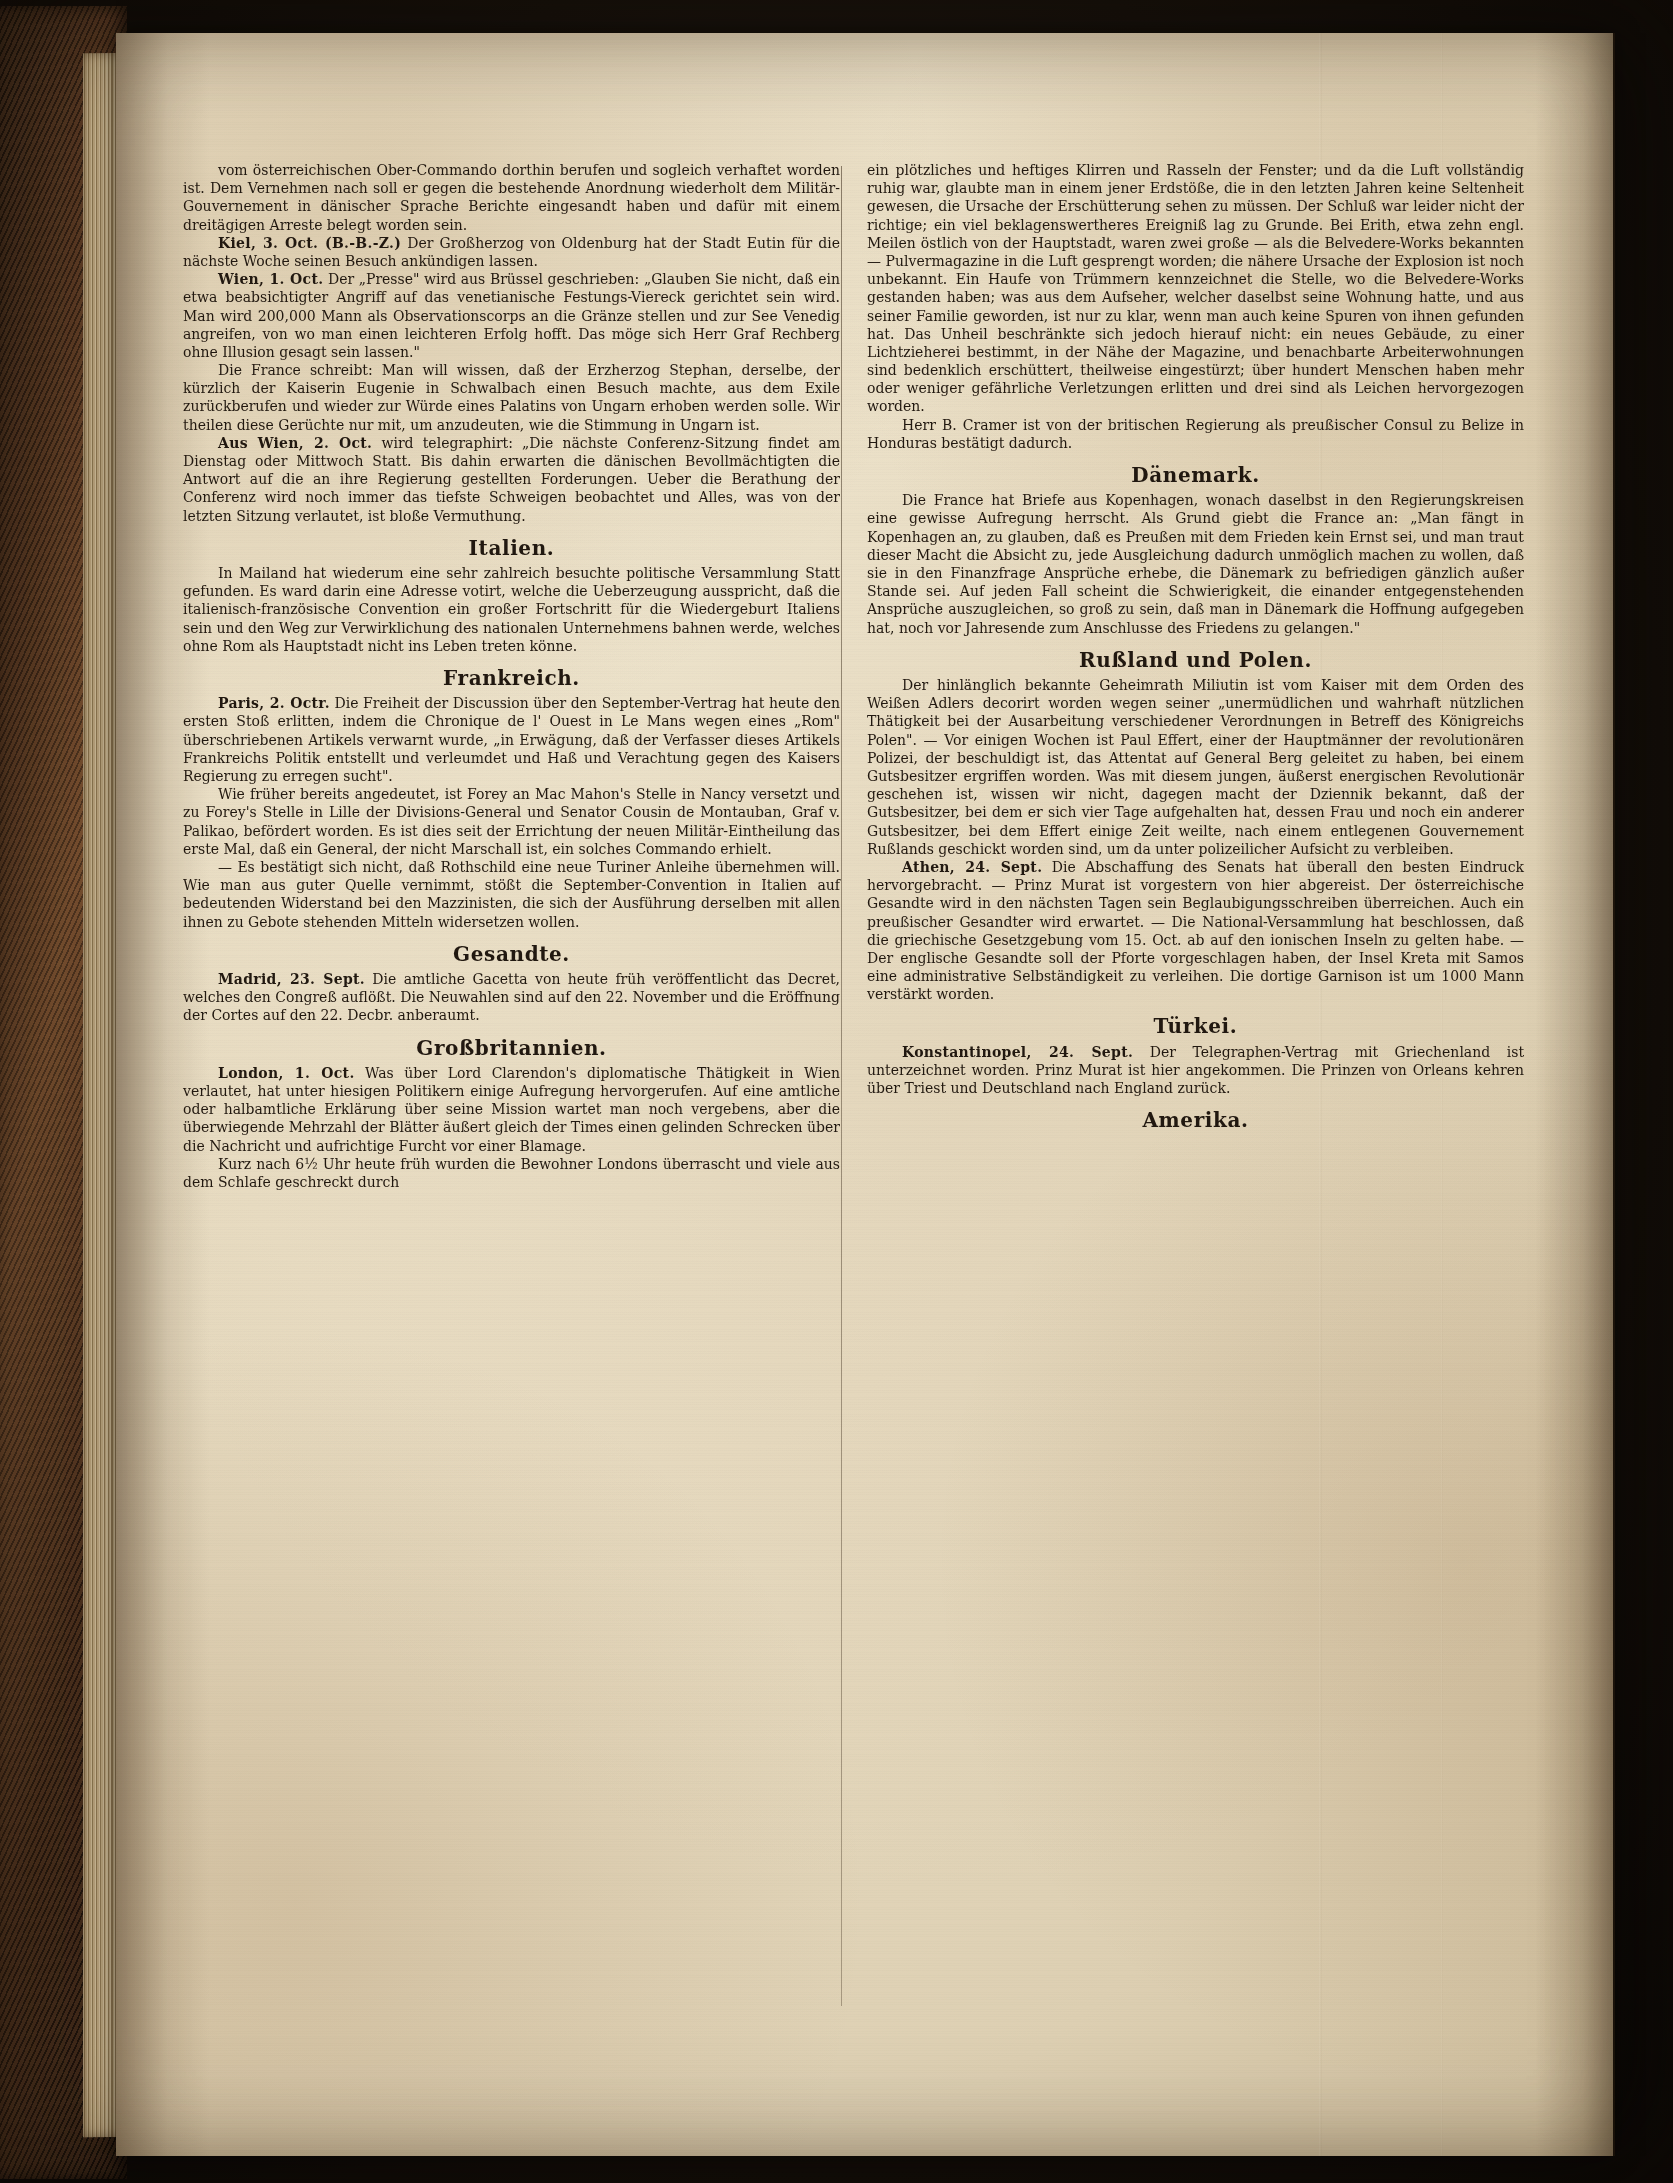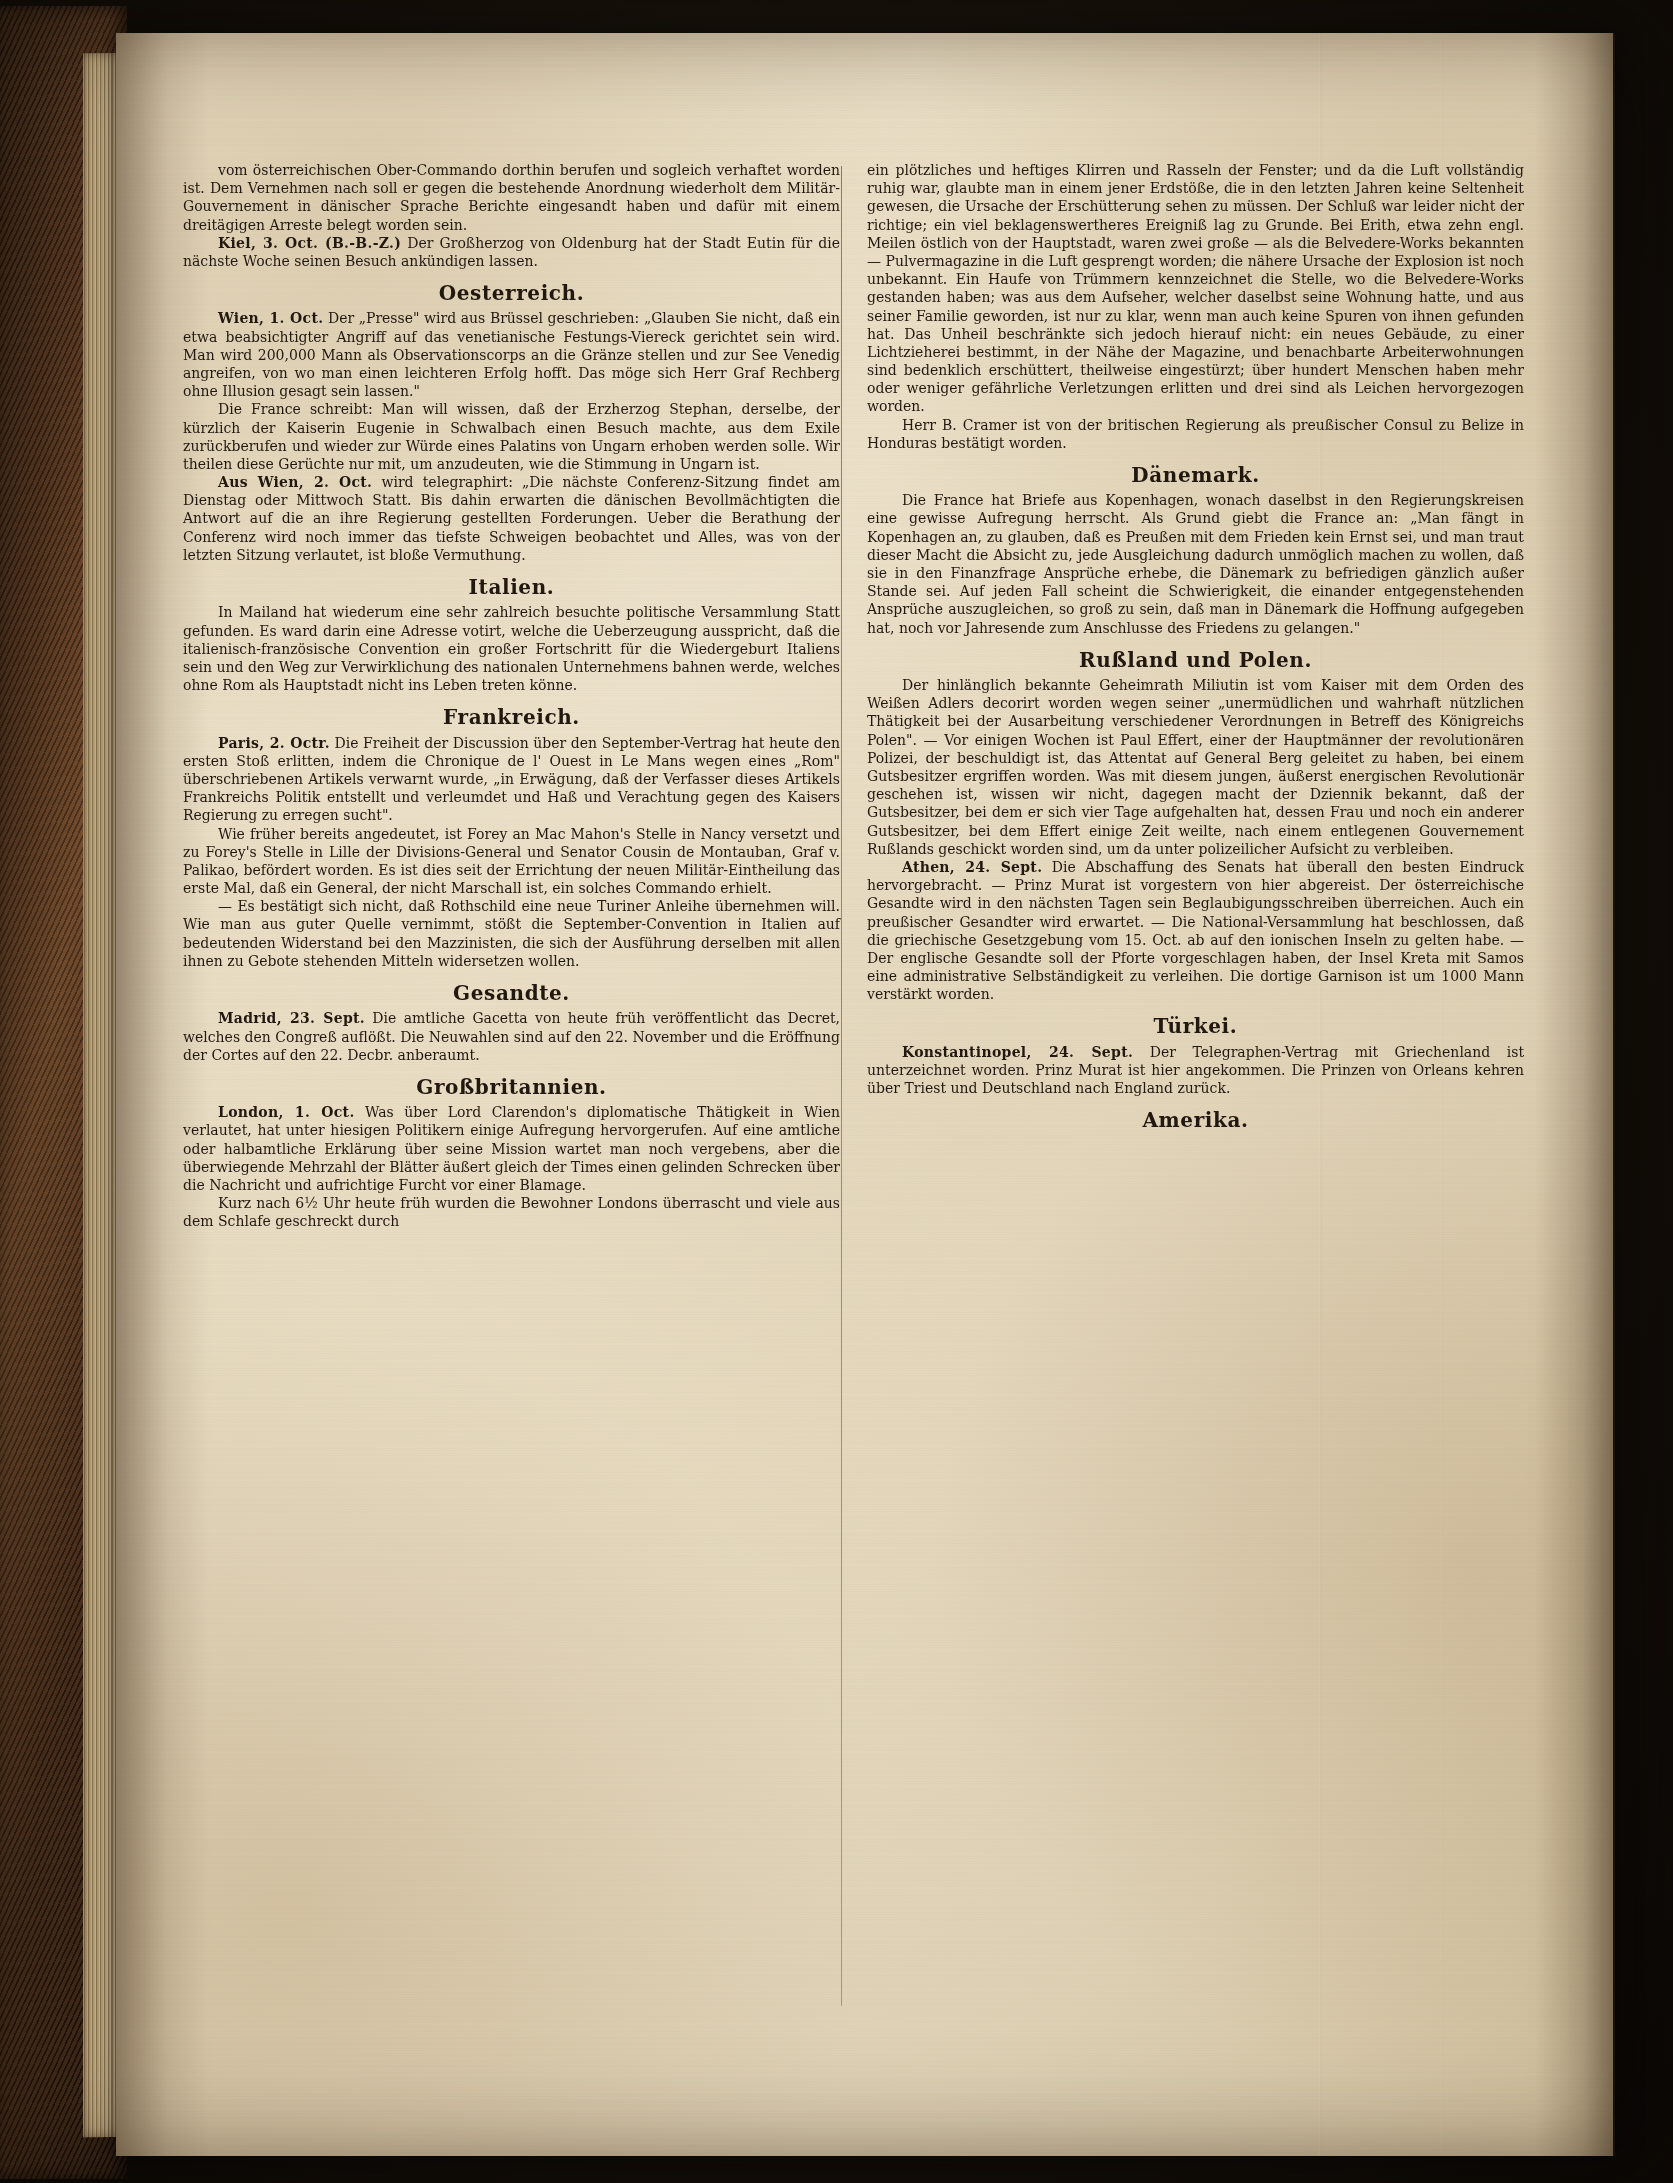--- a/index.html
+++ b/index.html
@@ -176,40 +176,39 @@
   <div class="crease" style="left:1319px; top:33px; width:2.8px; height:2123px; opacity:.35;"></div>
   <div class="crease" style="left:1441px; top:33px; width:2.2px; height:2123px; opacity:.28;"></div>
 
   <div class="rule"></div>
 
   <div class="content">
 
     <div class="col">
       <p>vom österreichischen Ober-Commando dorthin berufen und sogleich verhaftet worden ist. Dem Vernehmen nach soll er gegen die bestehende Anordnung wiederholt dem Militär-Gouvernement in dänischer Sprache Berichte eingesandt haben und dafür mit einem dreitägigen Arreste belegt worden sein.</p>
       <p><span class="place">Kiel, 3. Oct. (B.-B.-Z.)</span> <span>Der Großherzog von Oldenburg hat der Stadt Eutin für die nächste Woche seinen Besuch ankündigen lassen.</span></p>
-      <h2 class="section">Oesterreich.</h2>
       <p><span class="place">Wien, 1. Oct.</span> <span>Der „Presse" wird aus Brüssel geschrieben: „Glauben Sie nicht, daß ein etwa beabsichtigter Angriff auf das venetianische Festungs-Viereck gerichtet sein wird. Man wird 200,000 Mann als Observationscorps an die Gränze stellen und zur See Venedig angreifen, von wo man einen leichteren Erfolg hofft. Das möge sich Herr Graf Rechberg ohne Illusion gesagt sein lassen."</span></p>
       <p>Die France schreibt: Man will wissen, daß der Erzherzog Stephan, derselbe, der kürzlich der Kaiserin Eugenie in Schwalbach einen Besuch machte, aus dem Exile zurückberufen und wieder zur Würde eines Palatins von Ungarn erhoben werden solle. Wir theilen diese Gerüchte nur mit, um anzudeuten, wie die Stimmung in Ungarn ist.</p>
       <p><span class="place">Aus Wien, 2. Oct.</span> <span>wird telegraphirt: „Die nächste Conferenz-Sitzung findet am Dienstag oder Mittwoch Statt. Bis dahin erwarten die dänischen Bevollmächtigten die Antwort auf die an ihre Regierung gestellten Forderungen. Ueber die Berathung der Conferenz wird noch immer das tiefste Schweigen beobachtet und Alles, was von der letzten Sitzung verlautet, ist bloße Vermuthung.</span></p>
       <h2 class="section">Italien.</h2>
       <p>In Mailand hat wiederum eine sehr zahlreich besuchte politische Versammlung Statt gefunden. Es ward darin eine Adresse votirt, welche die Ueberzeugung ausspricht, daß die italienisch-französische Convention ein großer Fortschritt für die Wiedergeburt Italiens sein und den Weg zur Verwirklichung des nationalen Unternehmens bahnen werde, welches ohne Rom als Hauptstadt nicht ins Leben treten könne.</p>
       <h2 class="section">Frankreich.</h2>
       <p><span class="place">Paris, 2. Octr.</span> <span>Die Freiheit der Discussion über den September-Vertrag hat heute den ersten Stoß erlitten, indem die Chronique de l' Ouest in Le Mans wegen eines „Rom" überschriebenen Artikels verwarnt wurde, „in Erwägung, daß der Verfasser dieses Artikels Frankreichs Politik entstellt und verleumdet und Haß und Verachtung gegen des Kaisers Regierung zu erregen sucht".</span></p>
       <p>Wie früher bereits angedeutet, ist Forey an Mac Mahon's Stelle in Nancy versetzt und zu Forey's Stelle in Lille der Divisions-General und Senator Cousin de Montauban, Graf v. Palikao, befördert worden. Es ist dies seit der Errichtung der neuen Militär-Eintheilung das erste Mal, daß ein General, der nicht Marschall ist, ein solches Commando erhielt.</p>
       <p>— Es bestätigt sich nicht, daß Rothschild eine neue Turiner Anleihe übernehmen will. Wie man aus guter Quelle vernimmt, stößt die September-Convention in Italien auf bedeutenden Widerstand bei den Mazzinisten, die sich der Ausführung derselben mit allen ihnen zu Gebote stehenden Mitteln widersetzen wollen.</p>
       <h2 class="section">Gesandte.</h2>
       <p><span class="place">Madrid, 23. Sept.</span> <span>Die amtliche Gacetta von heute früh veröffentlicht das Decret, welches den Congreß auflößt. Die Neuwahlen sind auf den 22. November und die Eröffnung der Cortes auf den 22. Decbr. anberaumt.</span></p>
       <h2 class="section">Großbritannien.</h2>
       <p><span class="place">London, 1. Oct.</span> <span>Was über Lord Clarendon's diplomatische Thätigkeit in Wien verlautet, hat unter hiesigen Politikern einige Aufregung hervorgerufen. Auf eine amtliche oder halbamtliche Erklärung über seine Mission wartet man noch vergebens, aber die überwiegende Mehrzahl der Blätter äußert gleich der Times einen gelinden Schrecken über die Nachricht und aufrichtige Furcht vor einer Blamage.</span></p>
       <p>Kurz nach 6½ Uhr heute früh wurden die Bewohner Londons überrascht und viele aus dem Schlafe geschreckt durch</p>
     </div>
 
     <div class="col">
       <p class="noindent">ein plötzliches und heftiges Klirren und Rasseln der Fenster; und da die Luft vollständig ruhig war, glaubte man in einem jener Erdstöße, die in den letzten Jahren keine Seltenheit gewesen, die Ursache der Erschütterung sehen zu müssen. Der Schluß war leider nicht der richtige; ein viel beklagenswertheres Ereigniß lag zu Grunde. Bei Erith, etwa zehn engl. Meilen östlich von der Hauptstadt, waren zwei große — als die Belvedere-Works bekannten — Pulvermagazine in die Luft gesprengt worden; die nähere Ursache der Explosion ist noch unbekannt. Ein Haufe von Trümmern kennzeichnet die Stelle, wo die Belvedere-Works gestanden haben; was aus dem Aufseher, welcher daselbst seine Wohnung hatte, und aus seiner Familie geworden, ist nur zu klar, wenn man auch keine Spuren von ihnen gefunden hat. Das Unheil beschränkte sich jedoch hierauf nicht: ein neues Gebäude, zu einer Lichtzieherei bestimmt, in der Nähe der Magazine, und benachbarte Arbeiterwohnungen sind bedenklich erschüttert, theilweise eingestürzt; über hundert Menschen haben mehr oder weniger gefährliche Verletzungen erlitten und drei sind als Leichen hervorgezogen worden.</p>
-      <p>Herr B. Cramer ist von der britischen Regierung als preußischer Consul zu Belize in Honduras bestätigt worden.</p>
+      <p>Herr B. Cramer ist von der britischen Regierung als preußischer Consul zu Belize in Honduras bestätigt dadurch.</p>
       <h2 class="section">Dänemark.</h2>
       <p>Die France hat Briefe aus Kopenhagen, wonach daselbst in den Regierungskreisen eine gewisse Aufregung herrscht. Als Grund giebt die France an: „Man fängt in Kopenhagen an, zu glauben, daß es Preußen mit dem Frieden kein Ernst sei, und man traut dieser Macht die Absicht zu, jede Ausgleichung dadurch unmöglich machen zu wollen, daß sie in den Finanzfrage Ansprüche erhebe, die Dänemark zu befriedigen gänzlich außer Stande sei. Auf jeden Fall scheint die Schwierigkeit, die einander entgegenstehenden Ansprüche auszugleichen, so groß zu sein, daß man in Dänemark die Hoffnung aufgegeben hat, noch vor Jahresende zum Anschlusse des Friedens zu gelangen."</p>
       <h2 class="section">Rußland und Polen.</h2>
       <p>Der hinlänglich bekannte Geheimrath Miliutin ist vom Kaiser mit dem Orden des Weißen Adlers decorirt worden wegen seiner „unermüdlichen und wahrhaft nützlichen Thätigkeit bei der Ausarbeitung verschiedener Verordnungen in Betreff des Königreichs Polen". — Vor einigen Wochen ist Paul Effert, einer der Hauptmänner der revolutionären Polizei, der beschuldigt ist, das Attentat auf General Berg geleitet zu haben, bei einem Gutsbesitzer ergriffen worden. Was mit diesem jungen, äußerst energischen Revolutionär geschehen ist, wissen wir nicht, dagegen macht der Dziennik bekannt, daß der Gutsbesitzer, bei dem er sich vier Tage aufgehalten hat, dessen Frau und noch ein anderer Gutsbesitzer, bei dem Effert einige Zeit weilte, nach einem entlegenen Gouvernement Rußlands geschickt worden sind, um da unter polizeilicher Aufsicht zu verbleiben.</p>
       <p><span class="place">Athen, 24. Sept.</span> <span>Die Abschaffung des Senats hat überall den besten Eindruck hervorgebracht. — Prinz Murat ist vorgestern von hier abgereist. Der österreichische Gesandte wird in den nächsten Tagen sein Beglaubigungsschreiben überreichen. Auch ein preußischer Gesandter wird erwartet. — Die National-Versammlung hat beschlossen, daß die griechische Gesetzgebung vom 15. Oct. ab auf den ionischen Inseln zu gelten habe. — Der englische Gesandte soll der Pforte vorgeschlagen haben, der Insel Kreta mit Samos eine administrative Selbständigkeit zu verleihen. Die dortige Garnison ist um 1000 Mann verstärkt worden.</span></p>
       <h2 class="section">Türkei.</h2>
       <p><span class="place">Konstantinopel, 24. Sept.</span> <span>Der Telegraphen-Vertrag mit Griechenland ist unterzeichnet worden. Prinz Murat ist hier angekommen. Die Prinzen von Orleans kehren über Triest und Deutschland nach England zurück.</span></p>
       <h2 class="section">Amerika.</h2>
     </div>
 

